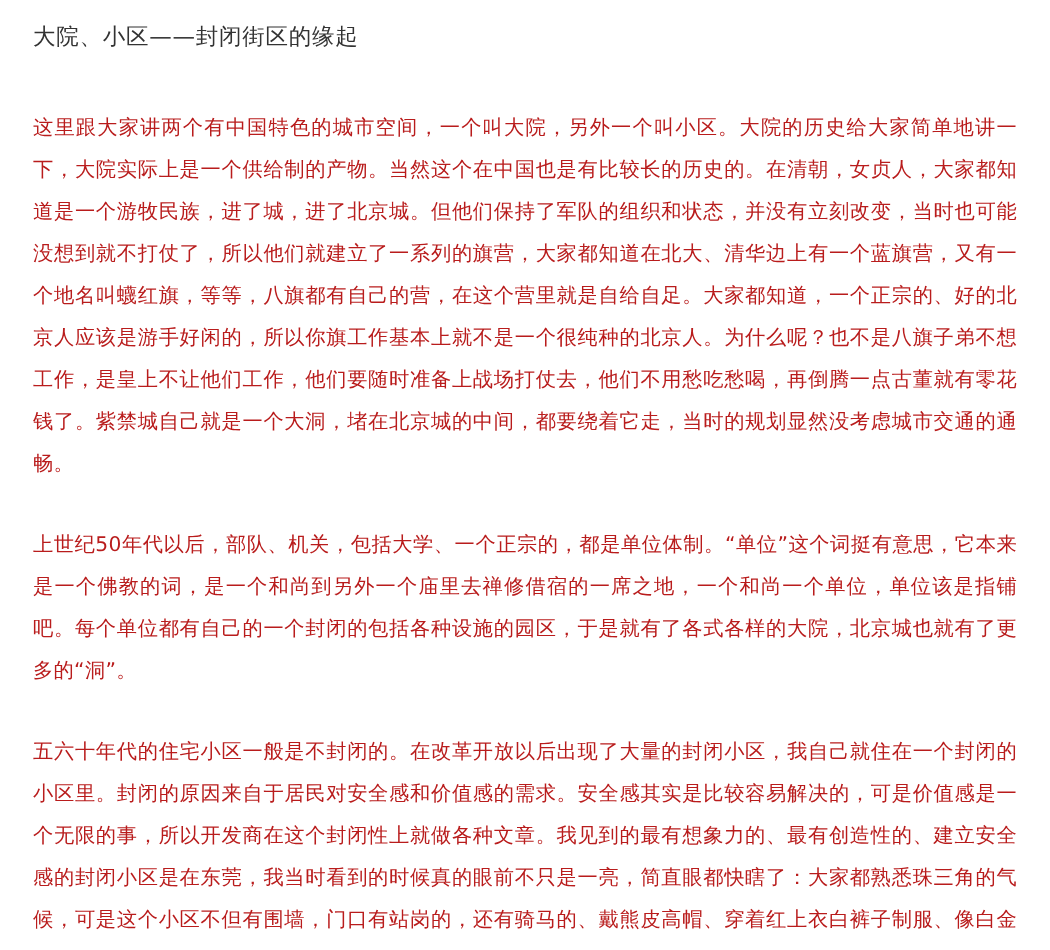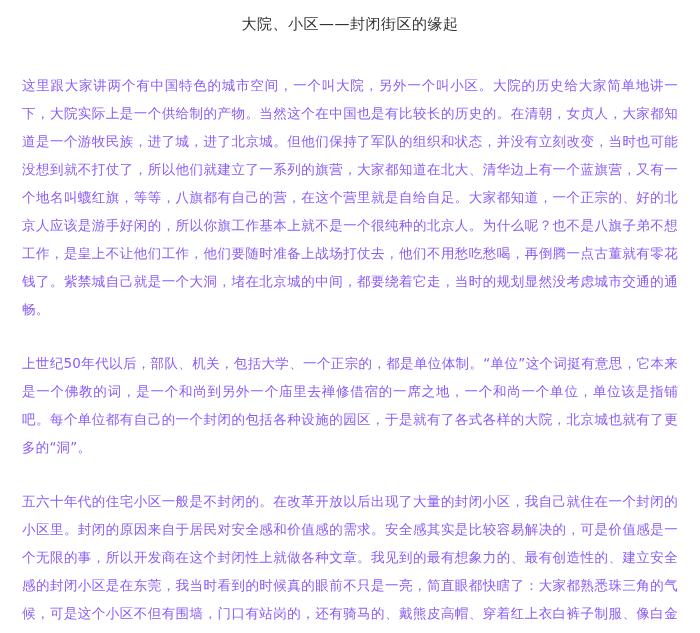--- a/index.html
+++ b/index.html
@@ -13,36 +13,36 @@
     font-family: "DejaVu Sans", "Liberation Sans", sans-serif;
     color: #222222;
     overflow: hidden;
   }
   .page {
     width: 700px;
     box-sizing: border-box;
     padding: 0 22px;
   }
   .article-title {
-    text-align: center;
+    text-align: left;
     font-size: 15px;
     color: #333333;
     font-weight: normal;
     margin: 0;
     padding: 13px 0 0 0;
     line-height: 22px;
     letter-spacing: 0.5px;
   }
   .body-text {
     margin-top: 36px;
   }
   .para {
     font-size: 13.5px;
     line-height: 28px;
-    color: #8b5cf6;
+    color: #b91c1c;
     margin: 0 0 26px 0;
     text-align: justify;
     text-justify: inter-ideograph;
     letter-spacing: 0.2px;
   }
   .para:last-child {
     margin-bottom: 0;
   }
 </style>
 </head>

